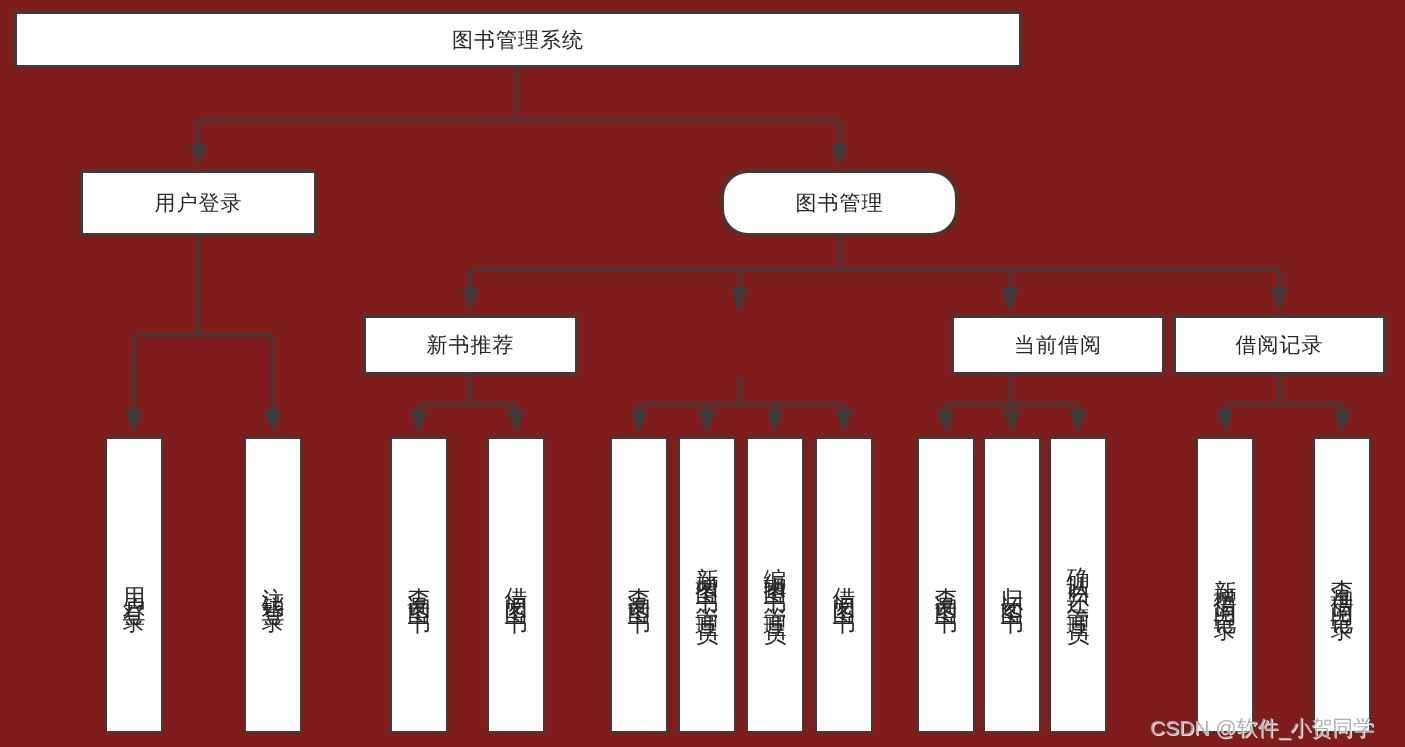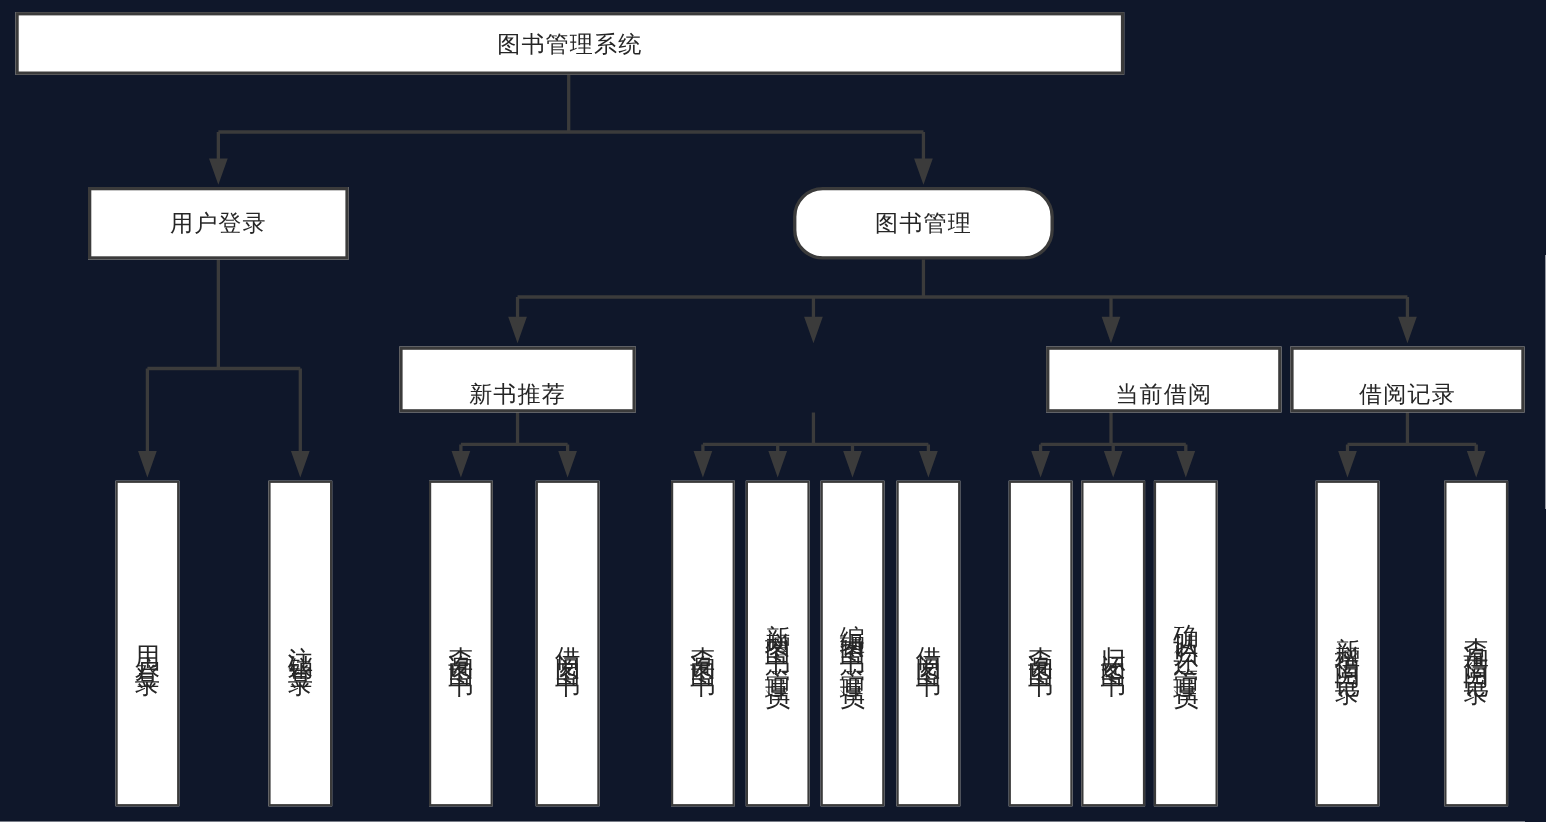--- a/index.html
+++ b/index.html
@@ -4,21 +4,21 @@
 <style>
   html, body {
     margin: 0;
     padding: 0;
     background: #ffffff;
   }
   .canvas {
     position: relative;
     width: 1405px;
     height: 747px;
-    background: #0f172a;
+    background: #7f1d1d;
     overflow: hidden;
     font-family: "Liberation Sans", "DejaVu Sans", sans-serif;
     color: #262626;
   }
   svg.connectors {
     position: absolute;
     left: 0;
     top: 0;
     width: 1405px;
     height: 747px;
@@ -28,21 +28,21 @@
     box-sizing: border-box;
     background: #ffffff;
     border: 3px solid #3b3b3b;
     display: flex;
     align-items: center;
     justify-content: center;
   }
   .box.root  { left: 14px;  top: 11px;  width: 1008px; height: 57px; }
   .box.l2a   { left: 80px;  top: 170px; width: 237px;  height: 66px; }
   .box.l2b   { left: 721px; top: 170px; width: 237px;  height: 66px; border-radius: 27px; }
-  .box.l3    { top: 315px; height: 60px; align-items: flex-end; }
+  .box.l3    { top: 315px; height: 60px; }
   .box.l3a   { left: 363px;  width: 215px; }
   .box.l3b   { left: 633px;  width: 213px; }
   .box.l3c   { left: 903px;  width: 214px; margin-left: 48px; }
   .box.l3d   { left: 1173px; width: 213px; }
   .hlabel {
     font-size: 21px;
     letter-spacing: 1px;
     white-space: nowrap;
   }
   .box.leaf {
@@ -181,14 +181,15 @@
     <span class="vlabel">确认归还（管理员）</span>
   </div>
 
   <div class="box leaf c12">
     <span class="vlabel">新增借阅记录</span>
   </div>
   <div class="box leaf c13">
     <span class="vlabel">查询借阅记录</span>
   </div>
 
+  <div class="watermark">CSDN @软件_小贺同学</div>
 
 </div>
 
 </body></html>

